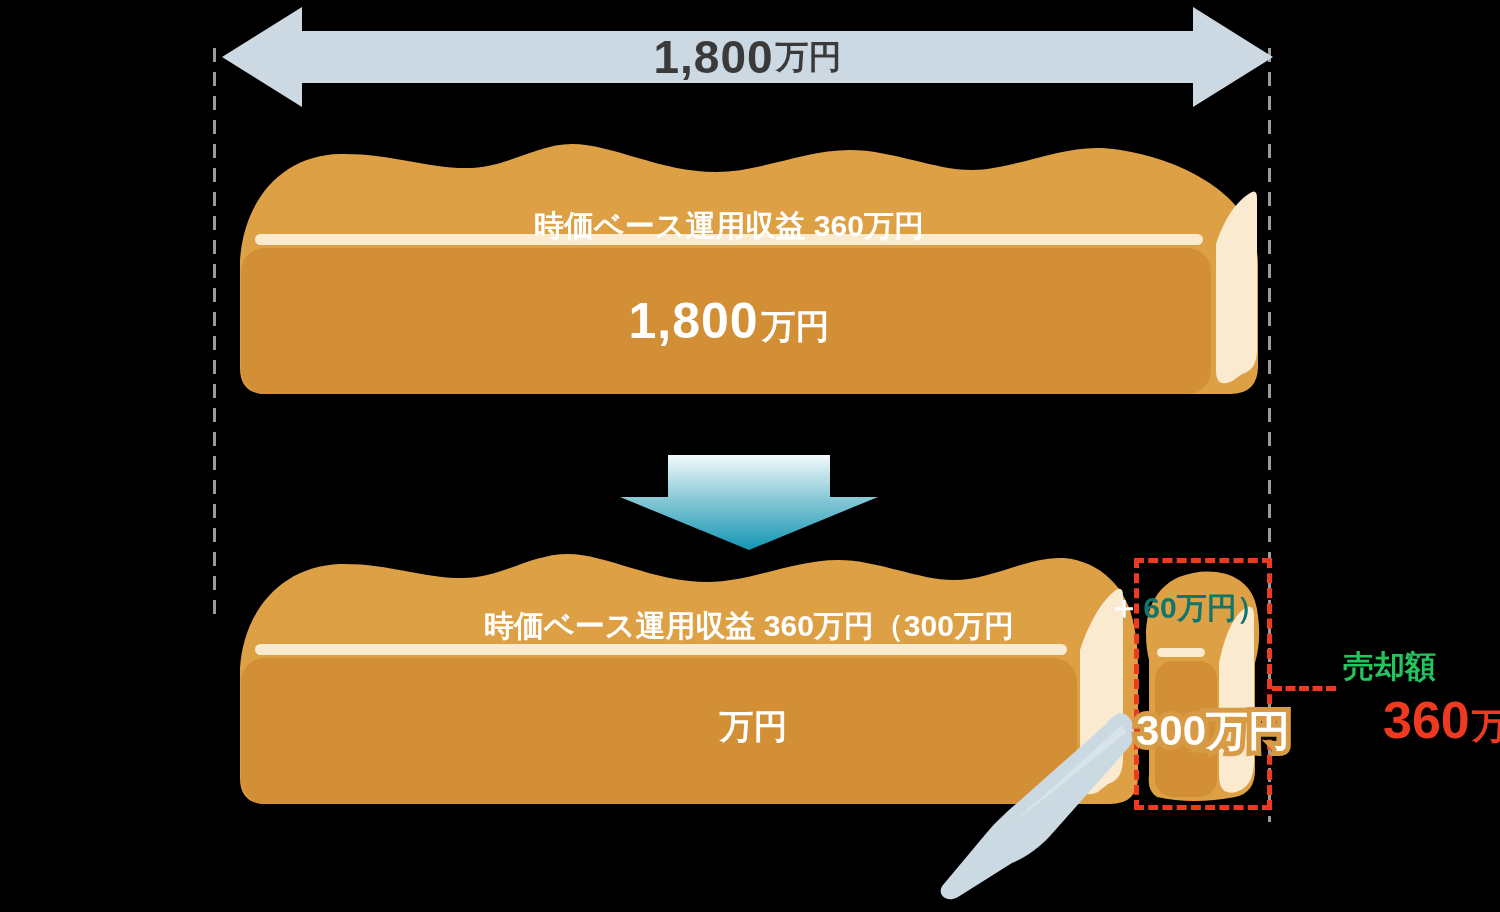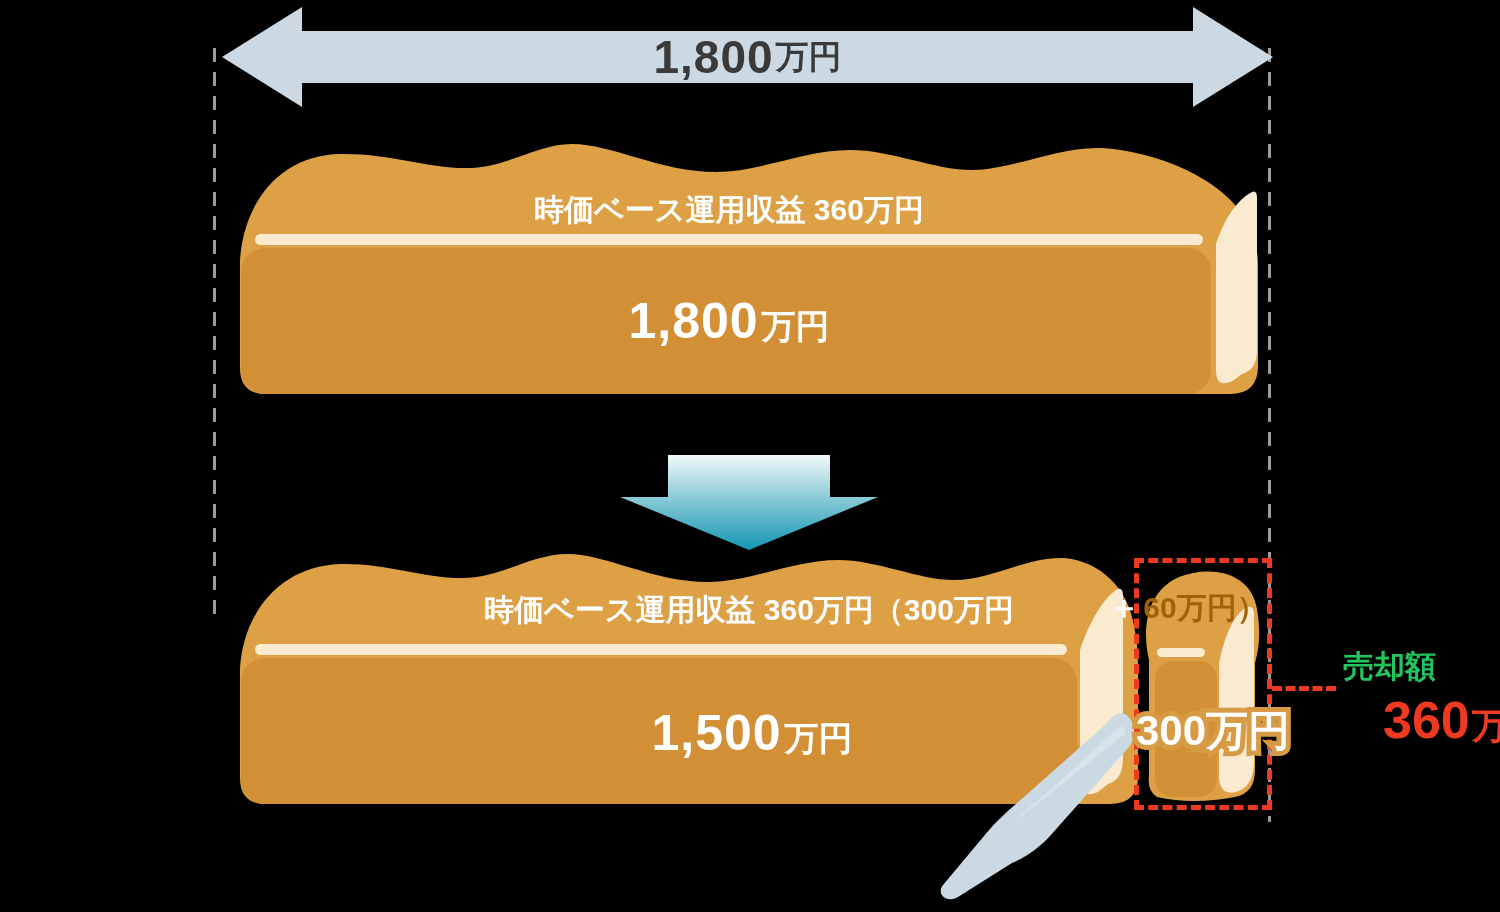--- a/index.html
+++ b/index.html
@@ -25,41 +25,41 @@
   .h-arrow .bar{flex:1;height:52px;background:#ccd9e3;display:flex;align-items:center;justify-content:center;}
   .h-arrow .bar .val{color:#3a3a3a;font-size:46px;font-weight:bold;letter-spacing:1px;}
   .h-arrow .bar .unit{color:#3a3a3a;font-size:33px;font-weight:bold;margin-left:2px;}
 
   
   .loaf{position:absolute;}
   .loaf svg{position:absolute;inset:0;width:100%;height:100%;}
   .loaf1{left:238px;top:140px;width:1022px;height:258px;}
   .loaf2{left:238px;top:548px;width:902px;height:260px;}
   .crust-label{position:absolute;text-align:center;color:#fff;font-weight:bold;
-    font-size:30px;line-height:36px;white-space:nowrap;}
+    font-size:30px;line-height:36px;white-space:nowrap;margin-top:16px;}
   .loaf1 .crust-label{left:0;right:40px;top:52px;}
   .loaf2 .crust-label{left:120px;right:0;top:44px;}
   .body-value{position:absolute;display:flex;align-items:baseline;justify-content:center;color:#fff;}
   .loaf1 .body-value{left:0;right:40px;top:152px;height:60px;}
   .loaf2 .body-value{left:126px;right:0;top:156px;height:60px;}
   .body-value .val{font-size:50px;font-weight:bold;letter-spacing:1px;}
   .body-value .unit{font-size:34px;font-weight:bold;margin-left:3px;}
 
   
   .down-arrow{position:absolute;left:620px;top:455px;width:258px;height:95px;}
 
   
   .plus-sign{position:absolute;left:1104px;top:586px;width:40px;text-align:center;
     color:#fff;font-size:32px;font-weight:bold;z-index:6;}
 
   
   .slice{position:absolute;left:1143px;top:565px;width:122px;height:240px;z-index:4;}
   .slice svg{position:absolute;inset:0;width:100%;height:100%;}
   .slice-crust-label{position:absolute;left:1138px;top:588px;width:134px;text-align:center;
-    color:#a16207;font-size:30px;font-weight:bold;white-space:nowrap;z-index:6;}
+    color:#0f766e;font-size:30px;font-weight:bold;white-space:nowrap;z-index:6;}
   .slice-value-wrap{position:absolute;left:1136px;top:703px;width:154px;height:56px;z-index:7;}
   .slice-value-wrap .sv{position:absolute;left:0;right:0;top:0;text-align:left;
     font-size:42px;font-weight:bold;white-space:nowrap;}
   .slice-value-wrap .sv.stroke{-webkit-text-stroke:10px #d79b45;color:#d79b45;}
   .slice-value-wrap .sv.fill{color:#fff;}
 
   
   .sale-box{position:absolute;left:1134px;top:558px;width:128px;height:242px;
     border:5px dashed #ee3a20;z-index:5;}
   .sale-connector{position:absolute;left:1272px;top:686px;width:64px;height:0;
@@ -118,21 +118,20 @@
 
   <div class="loaf loaf2">
     <svg viewBox="0 0 902 260" preserveAspectRatio="none">
       <path fill="#dda044" d="M 28,256 Q 2,256 2,230 L 2,120 C 6,62 44,18 102,16 C 150,15 182,30 224,30 C 264,30 292,6 330,6 C 368,6 415,34 470,34 C 512,34 556,12 600,12 C 640,12 680,32 716,32 C 754,32 790,8 826,10 C 862,13 890,40 896,78 Q 900,95 900,120 L 900,228 Q 900,256 872,256 Z"></path>
       <path fill="#f9ead0" d="M 842,102 C 852,72 866,50 878,42 Q 885,38 885,48 L 885,210 Q 885,232 870,236 L 860,244 Q 842,252 842,232 Z"></path>
       <rect fill="#d28f35" x="3" y="110" width="836" height="146" rx="24"></rect>
       <rect fill="#f9ead0" x="17" y="96" width="812" height="11" rx="5.5"></rect>
     </svg>
     <div class="crust-label">時価ベース運用収益 360万円（300万円</div>
     <div class="body-value">
-      <span class="val">1,500</span>
       <span class="unit">万円</span>
     </div>
   </div>
 
   <div class="plus-sign">＋</div>
 
   <svg class="knife" viewBox="0 0 215 212">
     <path fill="#cbd9e2" d="M 197,14 C 207,20 209,36 201,47 L 122,136 C 110,149 98,157 84,163 L 30,197 C 18,204 8,194 15,185 L 56,136 C 64,126 76,114 88,104 L 176,26 C 183,19 190,10 197,14 Z"></path>
     <path fill="#d9e4ea" d="M 192,26 C 154,62 120,92 94,114 L 86,121 C 112,104 160,62 197,34 Q 198,28 192,26 Z"></path>
   </svg>

